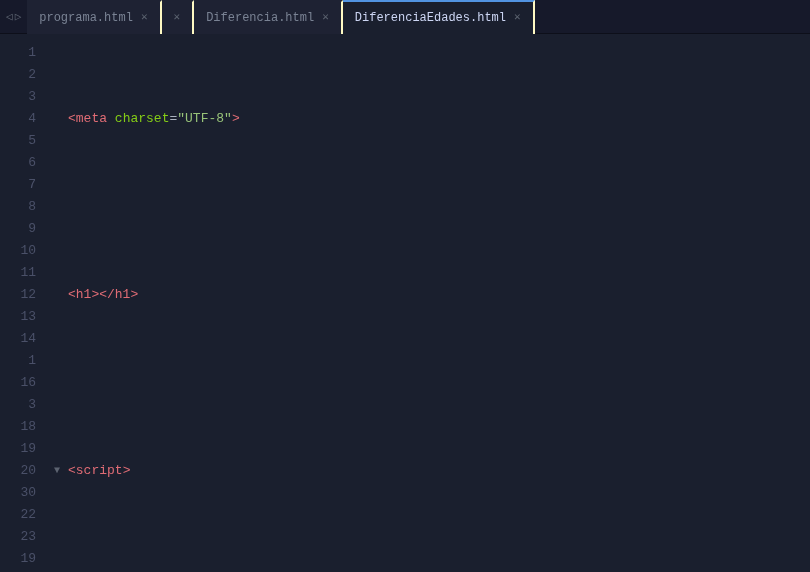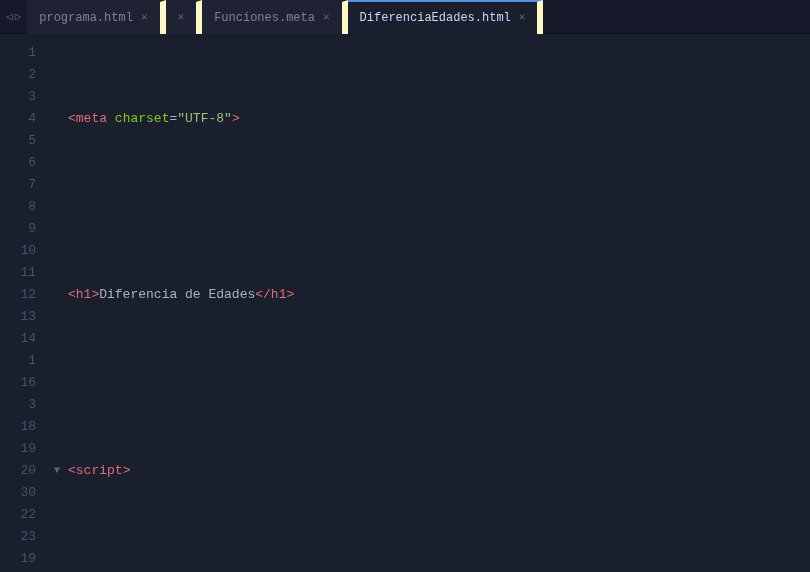--- a/index.html
+++ b/index.html
@@ -34,21 +34,21 @@
     }
 
     .tab {
       display: flex;
       align-items: center;
       padding: 12px 12px;
       height: 34px;
       font-size: 12px;
       color: #7a8394;
       background: #1e2233;
-      border-right: 6px solid #fef9c3;
+      border-right: 2px solid #fef9c3;
       gap: 8px;
       cursor: pointer;
       white-space: nowrap;
       border-top: 2px solid transparent;
     }
 
     .tab.active {
       background: #1a1f2e;
       color: #cdd6f4;
       border-top: 2px solid #5294e2;
@@ -120,21 +120,21 @@
     <span>▷</span>
   </div>
   <div class="tab">
     <span>programa.html</span>
     <span class="close-btn">✕</span>
   </div>
   <div class="tab">
     <span class="close-btn">✕</span>
   </div>
   <div class="tab">
-    <span>Funciones.meta</span>
+    <span>Diferencia.html</span>
     <span class="close-btn">✕</span>
   </div>
   <div class="tab active">
     <span>DiferenciaEdades.html</span>
     <span class="close-btn">✕</span>
   </div>
 </div>
 
 <div class="editor">
   <div class="line-numbers">
@@ -164,21 +164,21 @@
     <div>19</div>
     <div>25</div>
 
   </div>
   <div class="code-content">
     
     <div class="code-line"><span class="fold-arrow"> </span><span class="kw-tag">&lt;</span><span class="kw-tag">meta</span><span> </span><span class="kw-attr">charset</span><span class="kw-operator">=</span><span class="kw-string">"UTF-8"</span><span class="kw-tag">&gt;</span></div>
     
     <div class="code-line"><span class="fold-arrow"> </span></div>
     
-    <div class="code-line"><span class="fold-arrow"> </span><span class="kw-tag">&lt;h1&gt;</span><span style="color:#abb2bf;">Diferencia de Edades</span><span class="kw-tag">&lt;/h1&gt;</span></div>
+    <div class="code-line"><span class="fold-arrow"> </span><span class="kw-tag">&lt;h1&gt;</span><span class="kw-tag">&lt;/h1&gt;</span></div>
     
     <div class="code-line"><span class="fold-arrow"> </span></div>
     
     <div class="code-line"><span class="fold-arrow" style="color:#5c6370;">▼</span><span class="kw-tag">&lt;</span><span class="kw-tag">script</span><span class="kw-tag">&gt;</span></div>
     
     <div class="code-line"><span class="fold-arrow"> </span></div>
     
     
     
     

